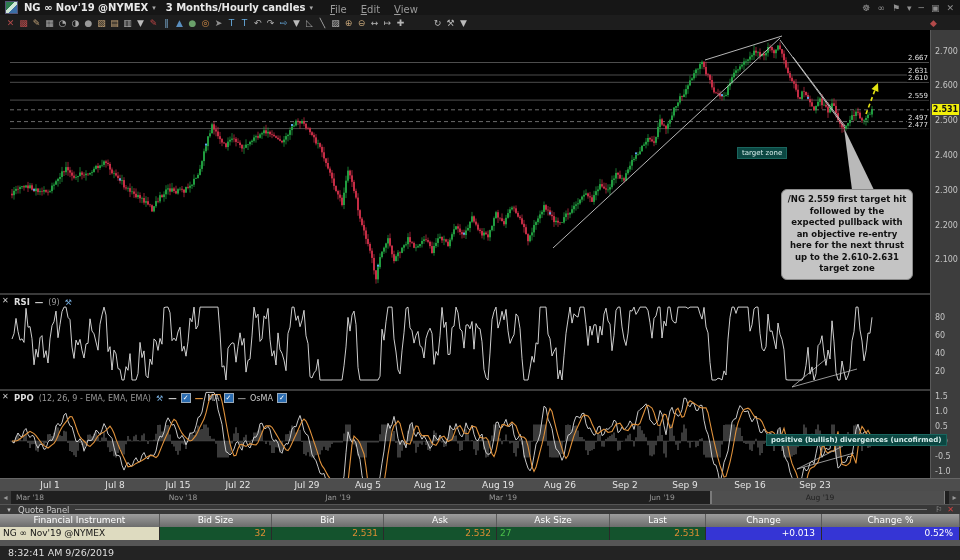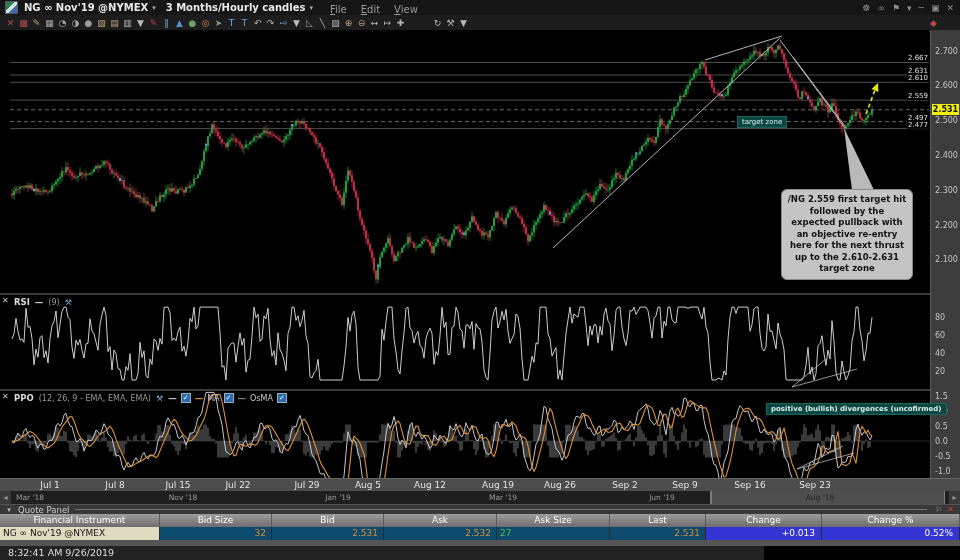--- a/index.html
+++ b/index.html
@@ -25,21 +25,21 @@
   
   #chartsvg{left:0;top:30px;z-index:1;}
   #axiscol{left:930px;top:30px;width:30px;height:448px;background:#3d3d3d;border-left:1px solid #5a5a5a;
            box-sizing:border-box;z-index:2;}
   .axlab{position:absolute;left:4px;font-size:8px;color:#c4c4c4;}
   #pricetag{position:absolute;left:1px;width:27px;height:11px;background:#f2ef0a;color:#111;
             font-size:8px;font-weight:bold;text-align:center;line-height:11px;z-index:3;}
   .lvllab{position:absolute;font-size:7px;color:#e2e2e2;background:rgba(0,0,0,.8);padding:0 1px;
           z-index:2;transform:translateX(-100%);left:929px;text-align:right;}
   .tealtag{position:absolute;background:#0b4742;border:1px solid #1a655e;color:#d8eeec;
-           font-size:7px;padding:1px 4px;white-space:nowrap;z-index:3;}
+           font-size:7px;padding:1px 4px;white-space:nowrap;z-index:3;margin-top:31px;}
   #callout{left:781px;top:189px;width:120px;background:#c4c4c4;border:1px solid #8a8a8a;border-radius:6px;
            color:#111;font-size:8.5px;font-weight:bold;text-align:center;padding:4px 5px;line-height:11.5px;z-index:3;}
   .panelhdr{position:absolute;display:flex;align-items:center;gap:5px;z-index:3;font-size:8.5px;}
   .phtitle{font-weight:bold;color:#ddd;}
   .phparam{color:#999;font-size:8px;}
   .dash{font-weight:bold;}
   .wrench{color:#7ab0e0;font-size:8px;}
   .check{display:inline-block;width:8px;height:8px;background:#2b6cb0;border:1px solid #9ab;
          color:#fff;font-size:7px;line-height:8px;text-align:center;}
   .panelx{position:absolute;left:2px;font-size:8px;color:#c9c9c9;z-index:3;}
@@ -58,28 +58,28 @@
   #qcollapse{width:10px;height:8px;margin:0 4px;color:#bbb;font-size:7px;line-height:8px;text-align:center;}
   #qtitle{font-size:8.5px;color:#ccc;margin-right:6px;white-space:nowrap;}
   #qline{flex:1;height:1px;background:#777;margin-right:8px;}
   #qbell{color:#aaa;font-size:8px;margin-right:5px;}
   #qclose{color:#d04040;font-size:8px;margin-right:6px;font-weight:bold;}
   .qgrid{display:grid;grid-template-columns:160px 112px 112px 113px 113px 96px 116px 138px;width:960px;}
   #qheads{left:0;top:514px;height:13px;background:linear-gradient(#9d9d9d,#6c6c6c);z-index:2;}
   #qheads div{font-size:9px;color:#fff;text-align:center;line-height:13px;border-right:1px solid #5a5a5a;
               white-space:nowrap;overflow:hidden;}
   #qrow{left:0;top:527px;height:13px;z-index:2;}
-  #qrow div{font-size:9px;line-height:13px;background:#0c4a6e;border-right:1px solid #2a2a2a;
+  #qrow div{font-size:9px;line-height:13px;background:#14532d;border-right:1px solid #2a2a2a;
             white-space:nowrap;overflow:hidden;}
   .cell-inst{background:#dedbc0 !important;color:#151515;padding-left:3px;}
   .cell-num{color:#dd8e33;text-align:right;padding-right:5px;}
   .cell-green{color:#4ac04a;text-align:left;padding-left:3px;}
   .cell-blue{background:#3535d5 !important;color:#fff;text-align:right;padding-right:6px;}
   #fillstrip{left:0;top:540px;width:960px;height:6px;background:#555;z-index:2;}
-  #statusbar{left:0;top:546px;width:764px;height:14px;background:#232323;z-index:2;
+  #statusbar{left:0;top:546px;width:960px;height:14px;background:#232323;z-index:2;
              font-size:9.5px;color:#dfdfdf;line-height:14px;padding-left:8px;box-sizing:border-box;}
 </style>
 </head>
 <body>
 
 <div class="abs" id="titlebar">
   <div id="appicon"></div>
   <span class="tsym">NG ∞ Nov'19 @NYMEX</span>
   <span class="caret">▾</span>
   <span class="tsym">3 Months/Hourly candles</span>

